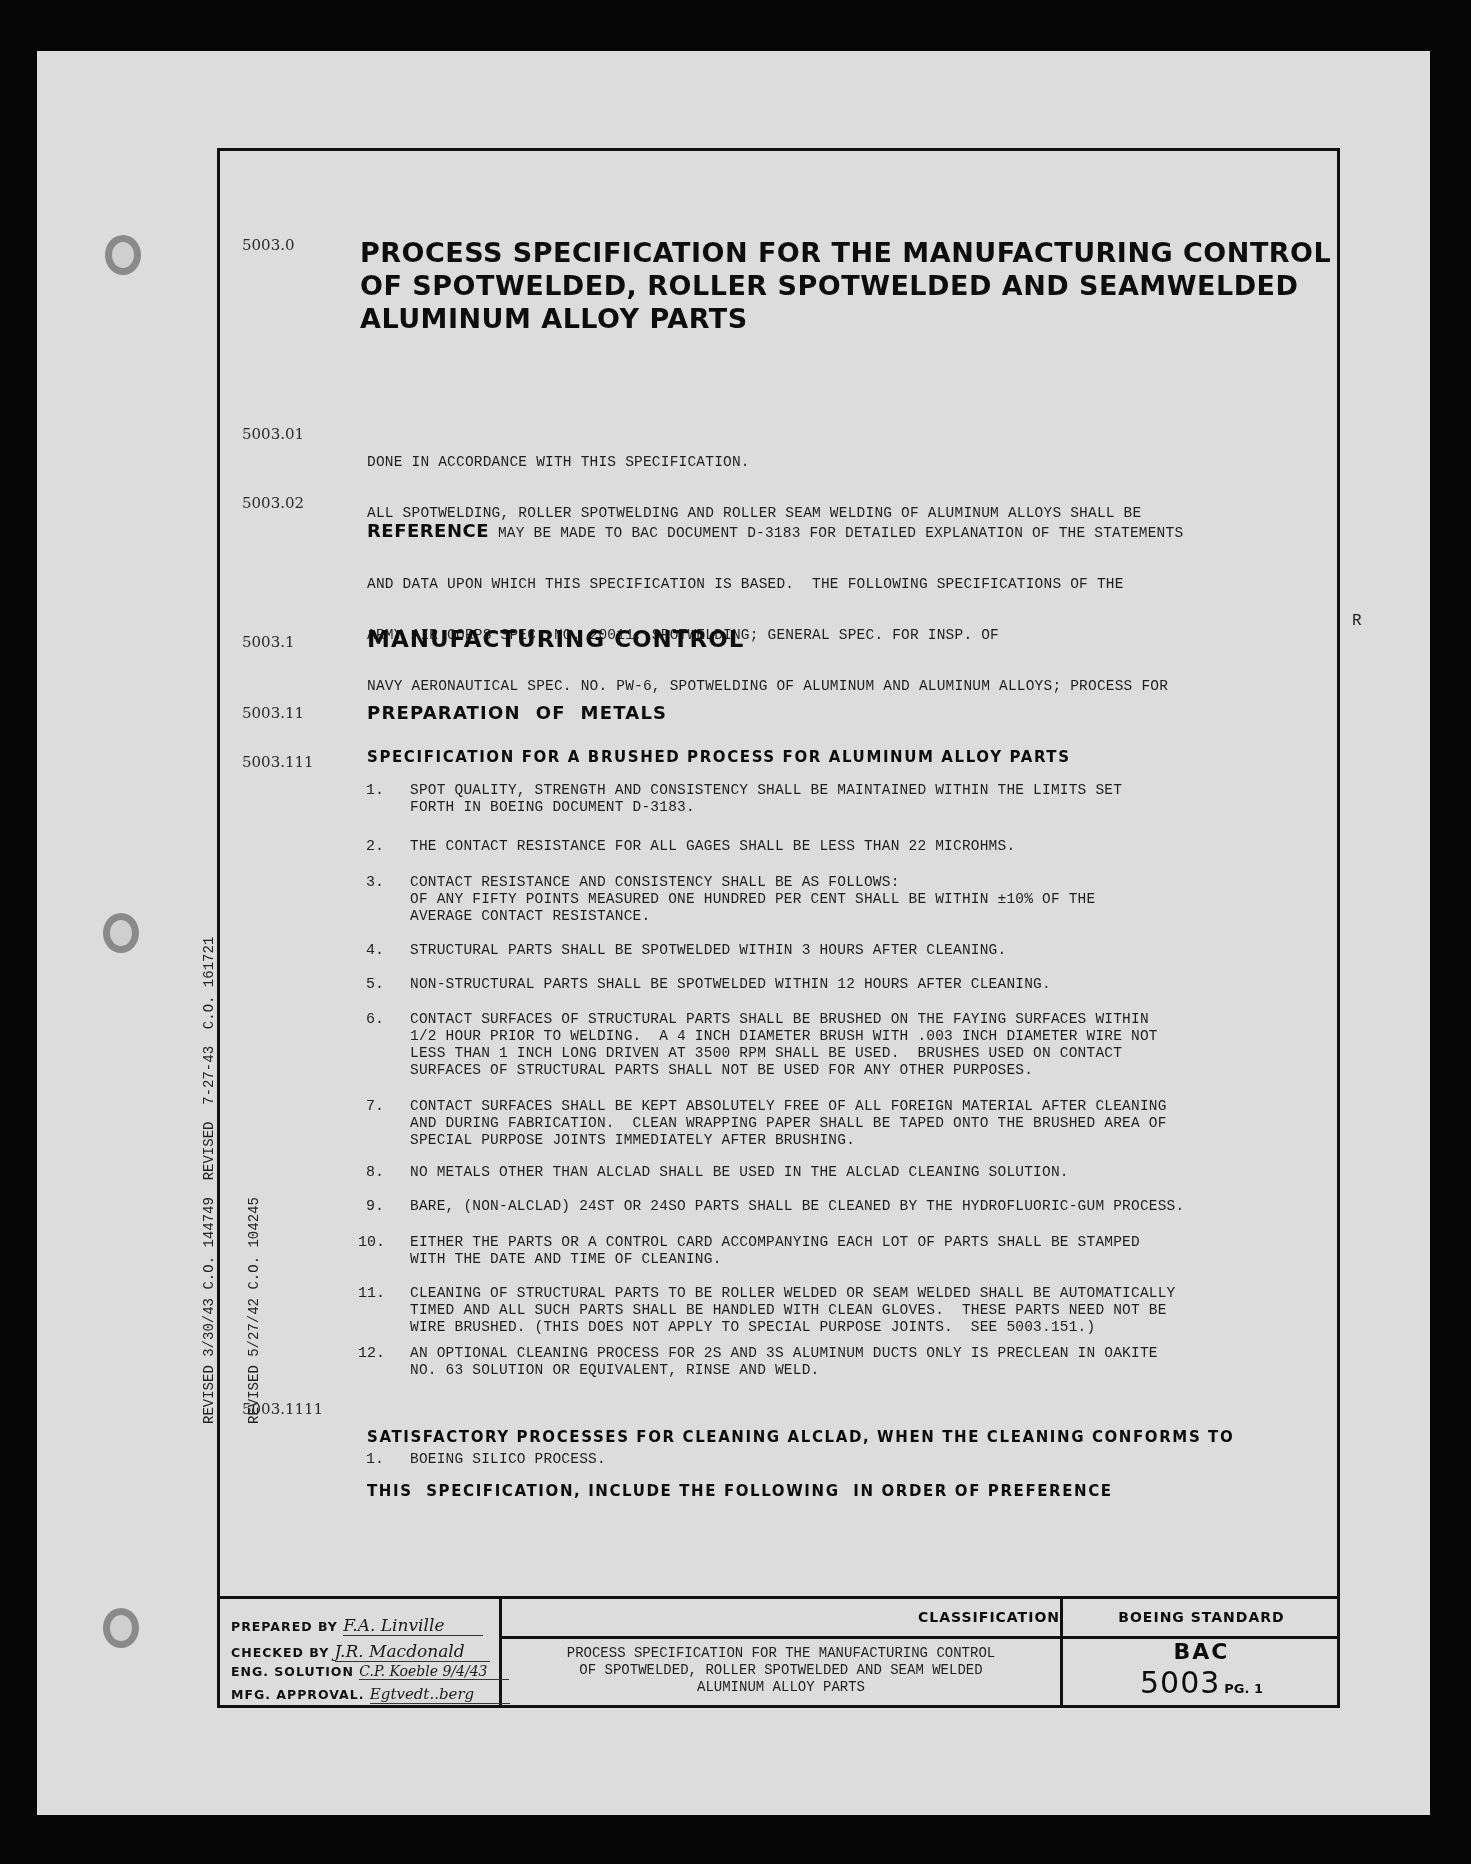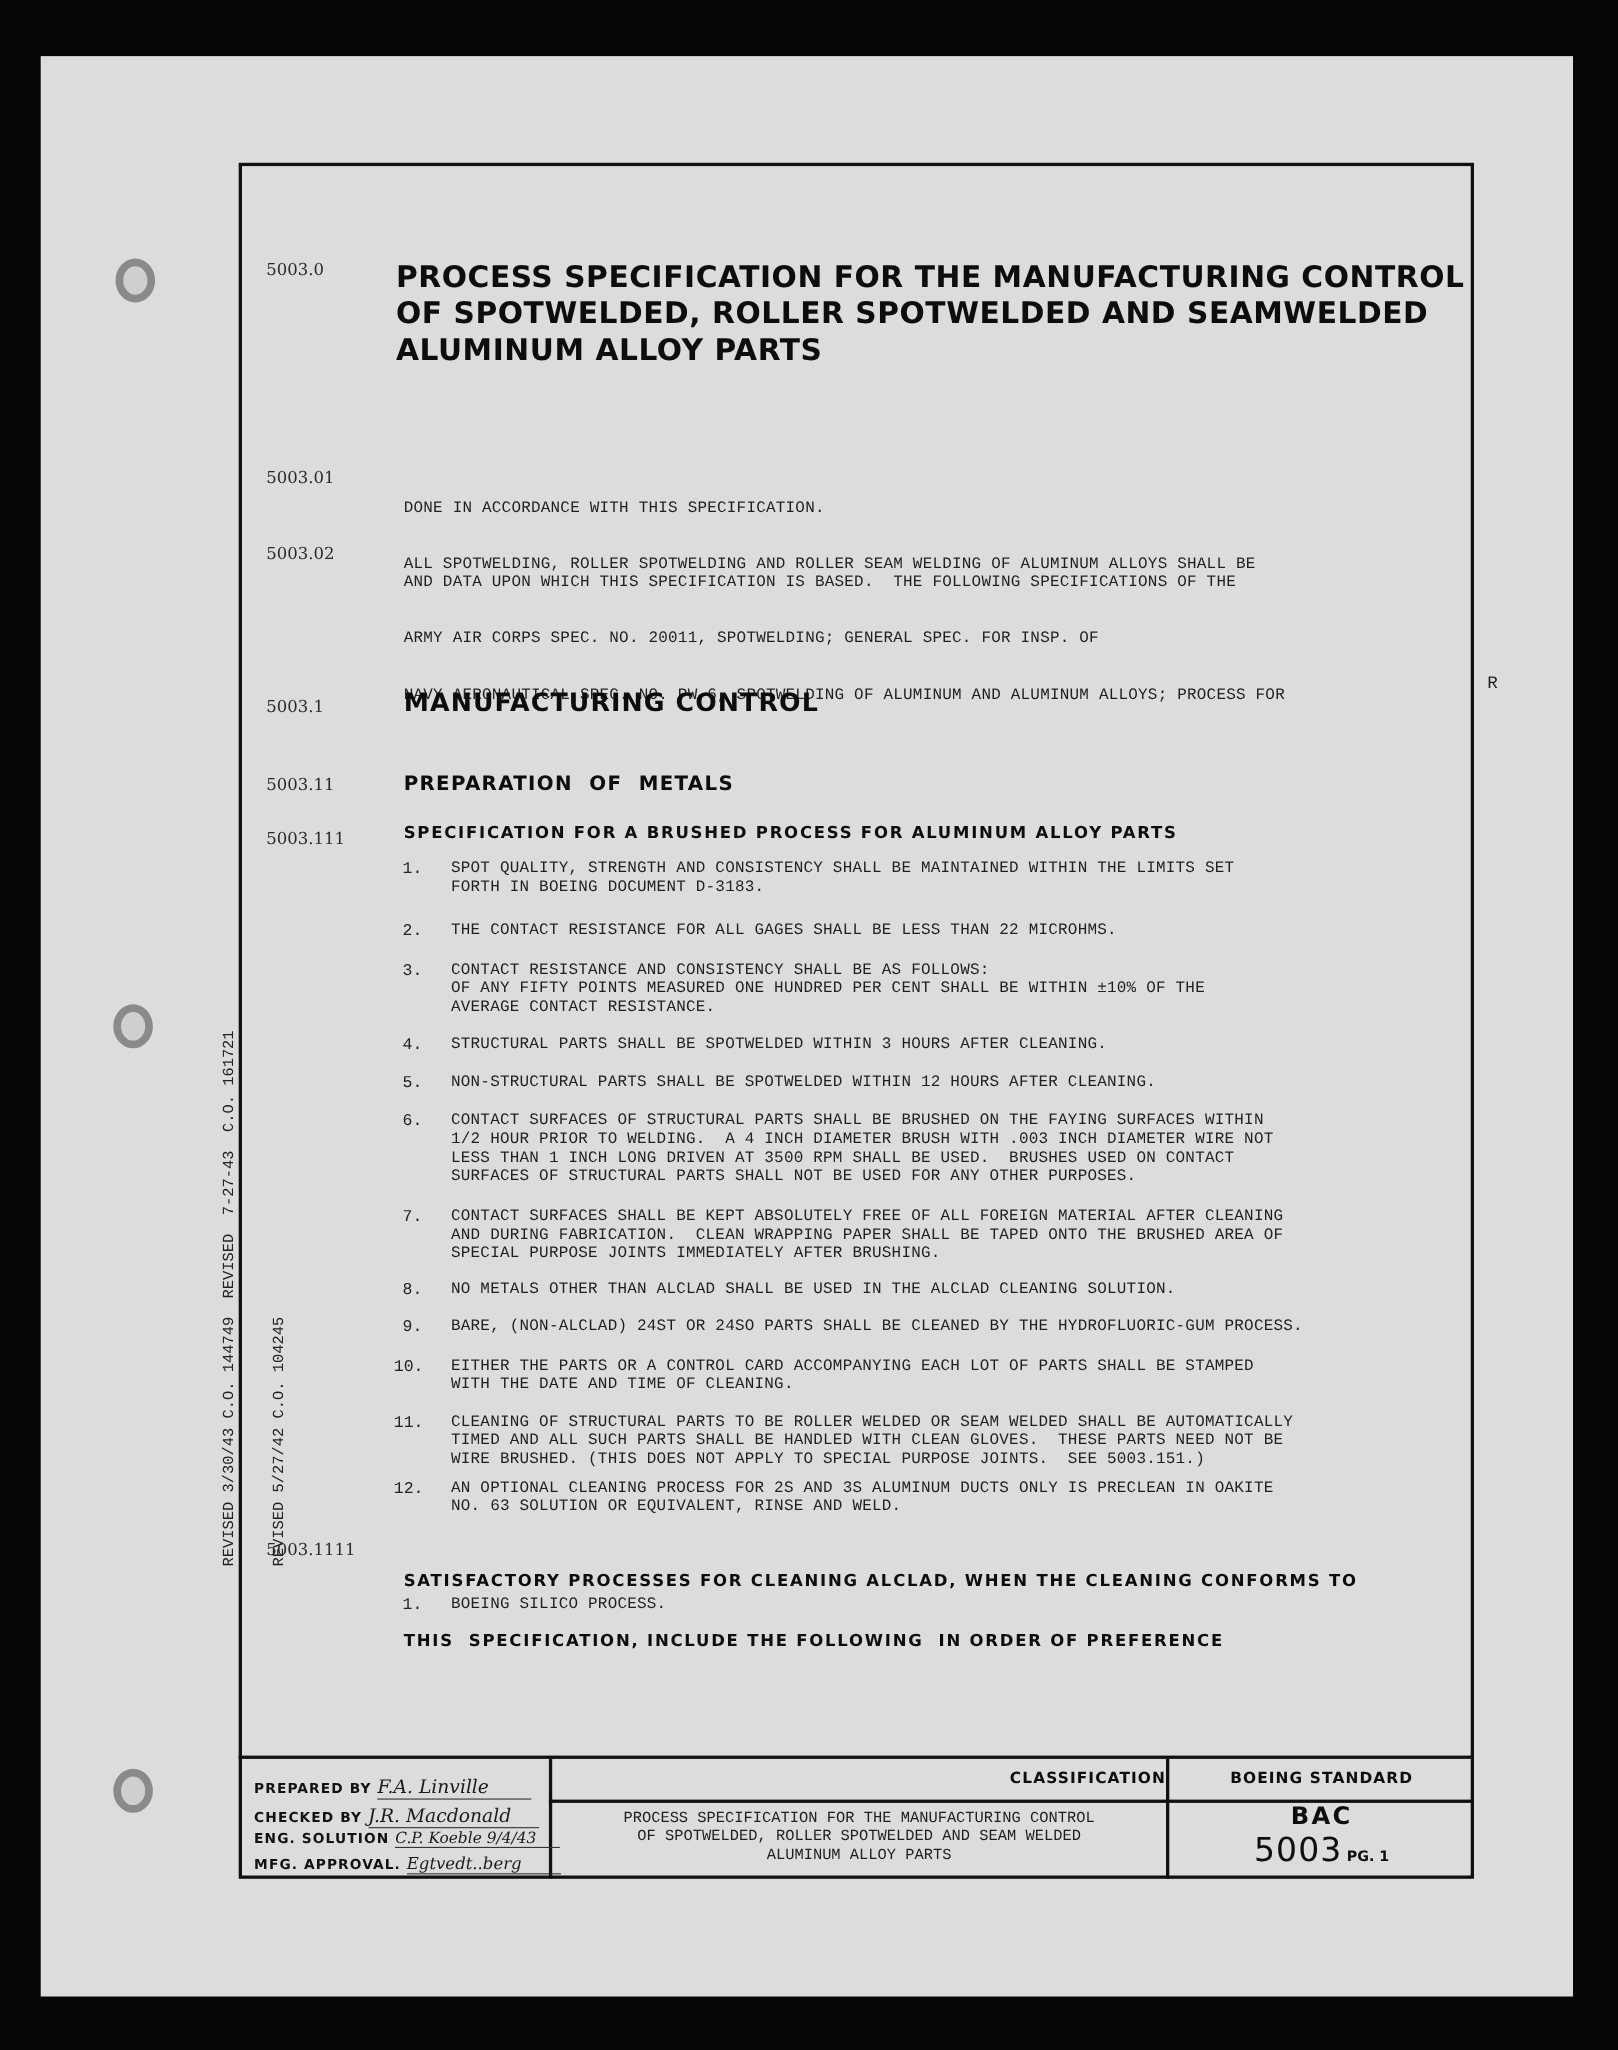--- a/index.html
+++ b/index.html
@@ -51,20 +51,21 @@
 </div>
 
 <div class="num" style="left:242px;top:425px;">5003.01</div>
 <div class="abs mono body" style="left:367px;top:420px;">
   <div>DONE IN ACCORDANCE WITH THIS SPECIFICATION.</div>
   <div>ALL SPOTWELDING, ROLLER SPOTWELDING AND ROLLER SEAM WELDING OF ALUMINUM ALLOYS SHALL BE</div>
 </div>
 
 <div class="num" style="left:242px;top:494px;">5003.02</div>
 <div class="abs mono body" style="left:367px;top:488px;">
+  <div><span class="ref-word">REFERENCE</span><span> MAY BE MADE TO BAC DOCUMENT D-3183 FOR DETAILED EXPLANATION OF THE STATEMENTS</span></div>
   <div>AND DATA UPON WHICH THIS SPECIFICATION IS BASED.  THE FOLLOWING SPECIFICATIONS OF THE</div>
   <div>ARMY AIR CORPS SPEC. NO. 20011, SPOTWELDING; GENERAL SPEC. FOR INSP. OF</div>
   <div>NAVY AERONAUTICAL SPEC. NO. PW-6, SPOTWELDING OF ALUMINUM AND ALUMINUM ALLOYS; PROCESS FOR</div>
 </div>
 
 <div class="num" style="left:242px;top:633px;">5003.1</div>
 <div class="abs sans h1" style="left:367px;top:626px;">MANUFACTURING CONTROL</div>
 
 <div class="num" style="left:242px;top:704px;">5003.11</div>
 <div class="abs sans h2" style="left:367px;top:702px;white-space:pre;">PREPARATION  OF  METALS</div>

